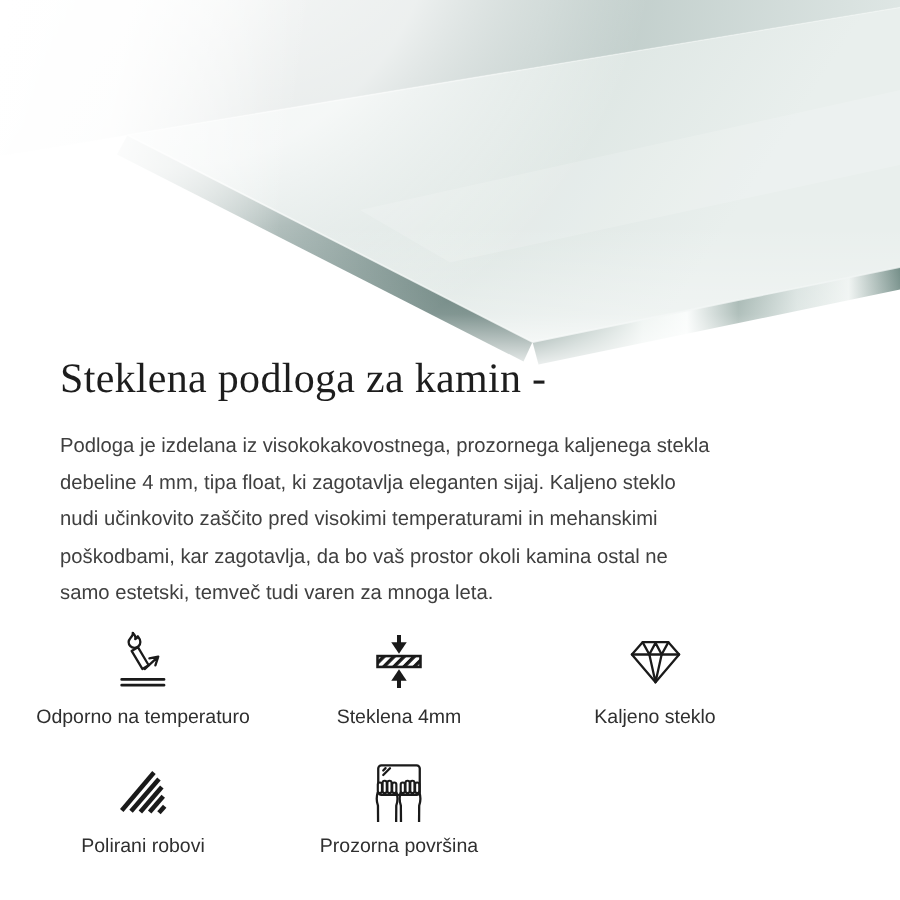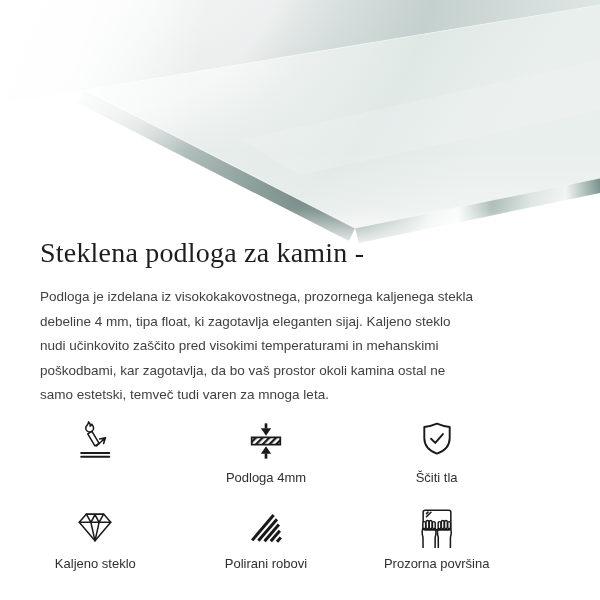--- a/index.html
+++ b/index.html
@@ -139,49 +139,41 @@
 
     <div class="feature">
       <span class="icon-box">
         <svg class="ficon" viewBox="0 0 44 44" width="42" height="42" aria-hidden="true">
           <path class="st st-thin" d="M15.2 2c.7 2.4-2.9 3.8-2.9 6.4a4.1 4.1 0 0 0 8.2 0c0-1.7-.9-2.9-1.8-4-.4 1-.8 1.6-1.8 2 .6-1.7-.3-3.1-1.7-4.4z"></path>
           <polygon class="st st-thin" points="14.4,14.6 18.8,12 26.3,24.6 21.9,27.2"></polygon>
           <path class="st st-thin" d="M23.5 27.3 33 18.6 M33 18.6l-6.2 1.2 M33 18.6l-2 6.1"></path>
           <path class="st" d="M7.5 34.5h29.5 M7.5 38.5h29.5"></path>
         </svg>
       </span>
+      <span class="label">Odporno na temperaturo</span>
     </div>
 
     <div class="feature">
       <span class="icon-box">
         <svg class="ficon" viewBox="0 0 44 44" width="42" height="42" aria-hidden="true">
           <defs>
             <pattern id="hatch" width="5" height="5" patternUnits="userSpaceOnUse" patternTransform="rotate(45)">
               <rect class="fill" x="0" y="0" width="2.4" height="5"></rect>
             </pattern>
           </defs>
           <rect x="7" y="18.2" width="30" height="7.6" fill="url(#hatch)" style="stroke:var(--icon-stroke)" stroke-width="1.8"></rect>
           <path class="st stem" d="M22 3.5v5.5"></path>
           <polygon class="fill" points="16.6,8.6 27.4,8.6 22,16.6"></polygon>
           <path class="st stem" d="M22 40.5V35"></path>
           <polygon class="fill" points="16.6,35.4 27.4,35.4 22,27.4"></polygon>
         </svg>
       </span>
-      <span class="label">Podloga 4mm</span>
-    </div>
-
-    <div class="feature">
-      <span class="icon-box">
-        <svg class="ficon" viewBox="0 0 44 44" width="42" height="42" aria-hidden="true">
-          <path class="st" d="M22 3.8c4.2 1.8 9 3 13.3 3.6v11.4c0 8.1-5.9 13.8-13.3 16.4C14.6 32.6 8.7 26.9 8.7 18.8V7.4C13 6.8 17.8 5.6 22 3.8z"></path>
-          <path class="st" d="m15.8 19.6 4.4 4.4 8-9.3"></path>
-        </svg>
-      </span>
-      <span class="label">Ščiti tla</span>
-    </div>
+      <span class="label">Steklena 4mm</span>
+    </div>
+
 
     <div class="feature">
       <span class="icon-box">
         <svg class="ficon" viewBox="0 0 44 44" width="42" height="42" aria-hidden="true">
           <path class="st st-thin" d="M13 8.5h18l7.5 8.6L22 36.5 5.5 17.1 13 8.5z"></path>
           <path class="st st-thin" d="M5.5 17.1h33"></path>
           <path class="st st-thin" d="M13 8.5 17.7 17.1 22 9l4.3 8.1L31 8.5"></path>
           <path class="st st-thin" d="M17.7 17.1 22 36.5l4.3-19.4"></path>
         </svg>
       </span>

